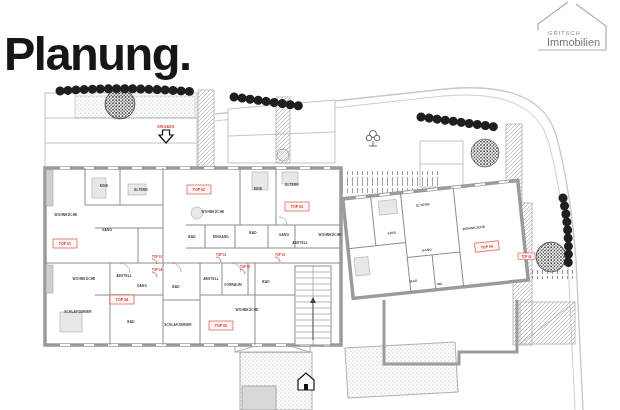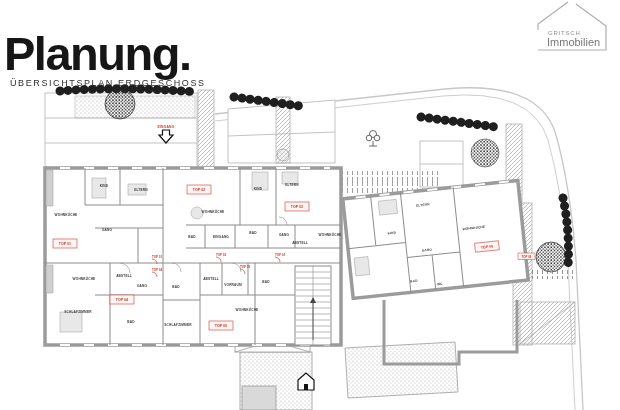--- a/index.html
+++ b/index.html
@@ -258,21 +258,20 @@
   </g>
 
   <g>
     <path d="M298,380 l8,-7 8,7 v10 h-16 z" fill="#ffffff" stroke="#111111" stroke-width="1.2"></path>
     <rect x="304" y="384" width="4" height="6" fill="#111111"></rect>
   </g>
 </svg>
 
 <div class="header">
   <div class="title">Planung.</div>
-  <div class="subtitle">ÜBERSICHTSPLAN ERDGESCHOSS</div>
 </div>
 
 <div class="logo">
   <svg width="92" height="54" viewBox="0 0 92 54">
     <polyline points="14,30 14,24 44,2" fill="none" stroke="#adadad" stroke-width="1.2"></polyline>
     <polyline points="52,4 82,26 82,50 14,50" fill="none" stroke="#adadad" stroke-width="1.2"></polyline>
     <text class="lg1" x="24" y="35">GRITSCH</text>
     <text class="lg2" x="23" y="46">Immobilien</text>
   </svg>
 </div>

